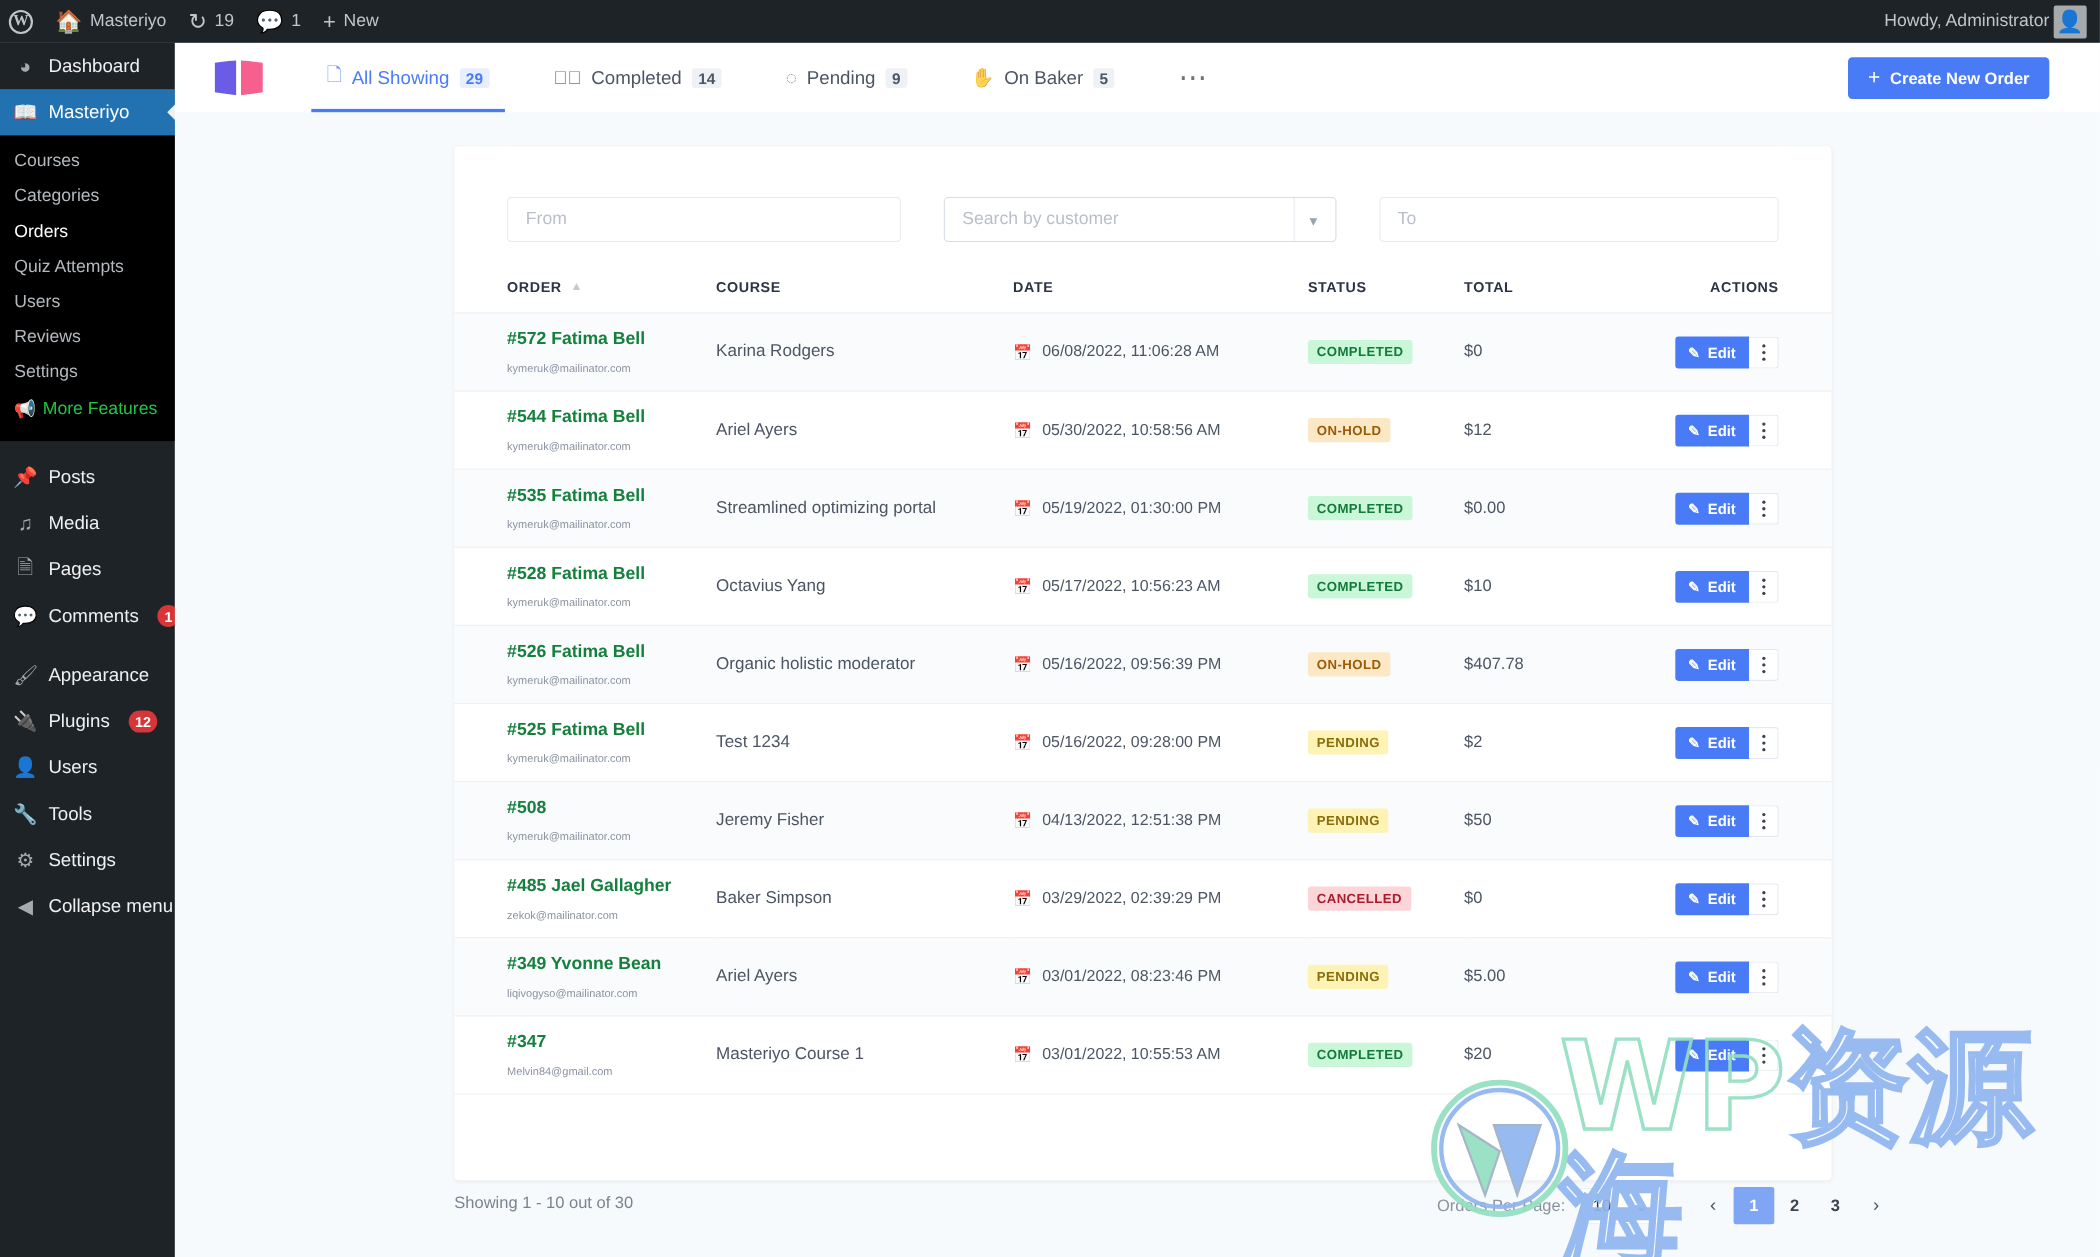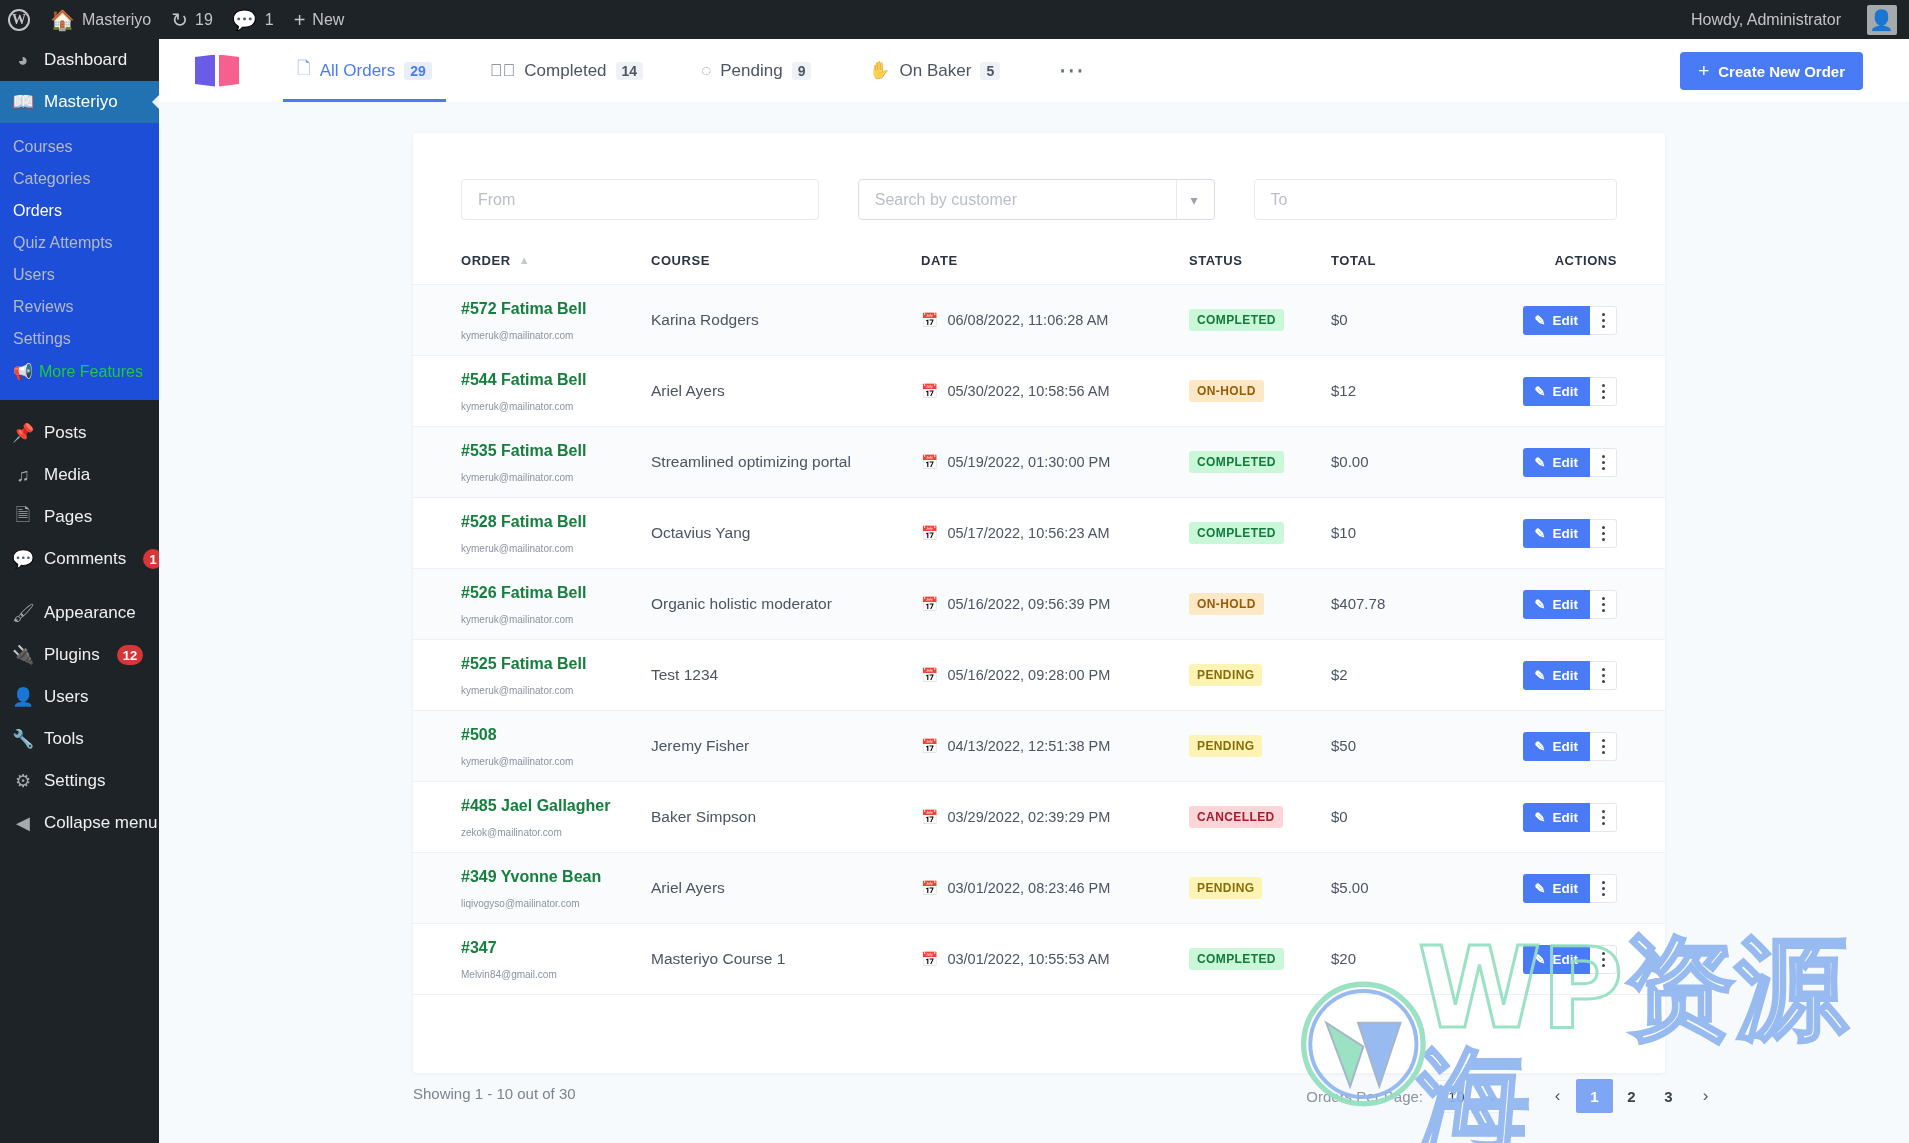--- a/index.html
+++ b/index.html
@@ -12,21 +12,21 @@
   
   #adminbar {
     position: absolute; top: 0; left: 0; width: 1909px; height: 39px;
     background: #1d2327; color: #c3c4c7;
     display: flex; align-items: center; font-size: 16px;
   }
   .ab-item { display: flex; align-items: center; gap: 7px; padding: 0 10px; height: 39px; color: #c3c4c7; }
   .ab-item .glyph { font-size: 20px; line-height: 1; color: #c3c4c7; }
   #adminbar .wp-logo { padding-left: 8px; padding-right: 10px; }
   #adminbar .spacer { flex: 1; }
-  #howdy { display: flex; align-items: center; gap: 26px; padding-right: 12px; font-size: 16px; }
+  #howdy { display: flex; align-items: center; gap: 4px; padding-right: 12px; font-size: 16px; }
   #howdy .avatar {
     width: 30px; height: 30px; background: #a7aaad; border-radius: 2px;
     display: flex; align-items: center; justify-content: center; font-size: 20px; color: #50575e;
   }
   .wpcircle {
     width: 22px; height: 22px; border: 2px solid #c3c4c7; border-radius: 50%;
     display: inline-flex; align-items: center; justify-content: center;
     font-size: 14px; font-weight: bold; font-family: "Liberation Serif", serif; color: #c3c4c7;
   }
   
@@ -38,21 +38,21 @@
     display: flex; align-items: center; gap: 10px;
     height: 42px; padding-left: 12px; color: #f0f0f1; position: relative;
   }
   .menu-top .ic { width: 22px; text-align: center; font-size: 18px; color: #a7aaad; }
   .menu-top.current { background: #2271b1; color: #fff; }
   .menu-top.current .ic { color: #fff; }
   .menu-top.current::after {
     content: ""; position: absolute; right: -1px; top: 50%; transform: translateY(-50%);
     border-style: solid; border-width: 8px 8px 8px 0; border-color: transparent #f0f0f1 transparent transparent;
   }
-  .submenu { background: #1d4ed8; padding: 8px 0 12px 0; }
+  .submenu { background: #000000; padding: 8px 0 12px 0; }
   .submenu a {
     display: block; padding: 7px 0 7px 13px; color: #b4b9be; font-size: 16px; text-decoration: none;
   }
   .submenu a.cur { color: #fff; font-weight: normal; }
   .submenu a.promo { color: #1bc943; display: flex; align-items: center; gap: 6px; }
   .menu-sep { height: 12px; }
   .count-bubble {
     display: inline-flex; align-items: center; justify-content: center;
     min-width: 20px; height: 20px; padding: 0 6px; border-radius: 10px;
     background: #d63638; color: #fff; font-size: 13px; font-weight: bold; margin-left: 7px;
@@ -284,21 +284,21 @@
 <div id="main">
 
   <div id="topbar">
     <div id="booklogo">
       <div class="lf"></div>
         <div class="rf"></div>
     </div>
 
     <div class="tab active">
       <span class="tic">🗋</span>
-      <span>All Orders</span>
+      <span>All Showing</span>
       <span class="badge">29</span>
     </div>
     <div class="tab">
       <span class="tic">✓⃝</span>
       <span>Completed</span>
       <span class="badge">14</span>
     </div>
     <div class="tab">
       <span class="tic">◌</span>
       <span>Pending</span>

